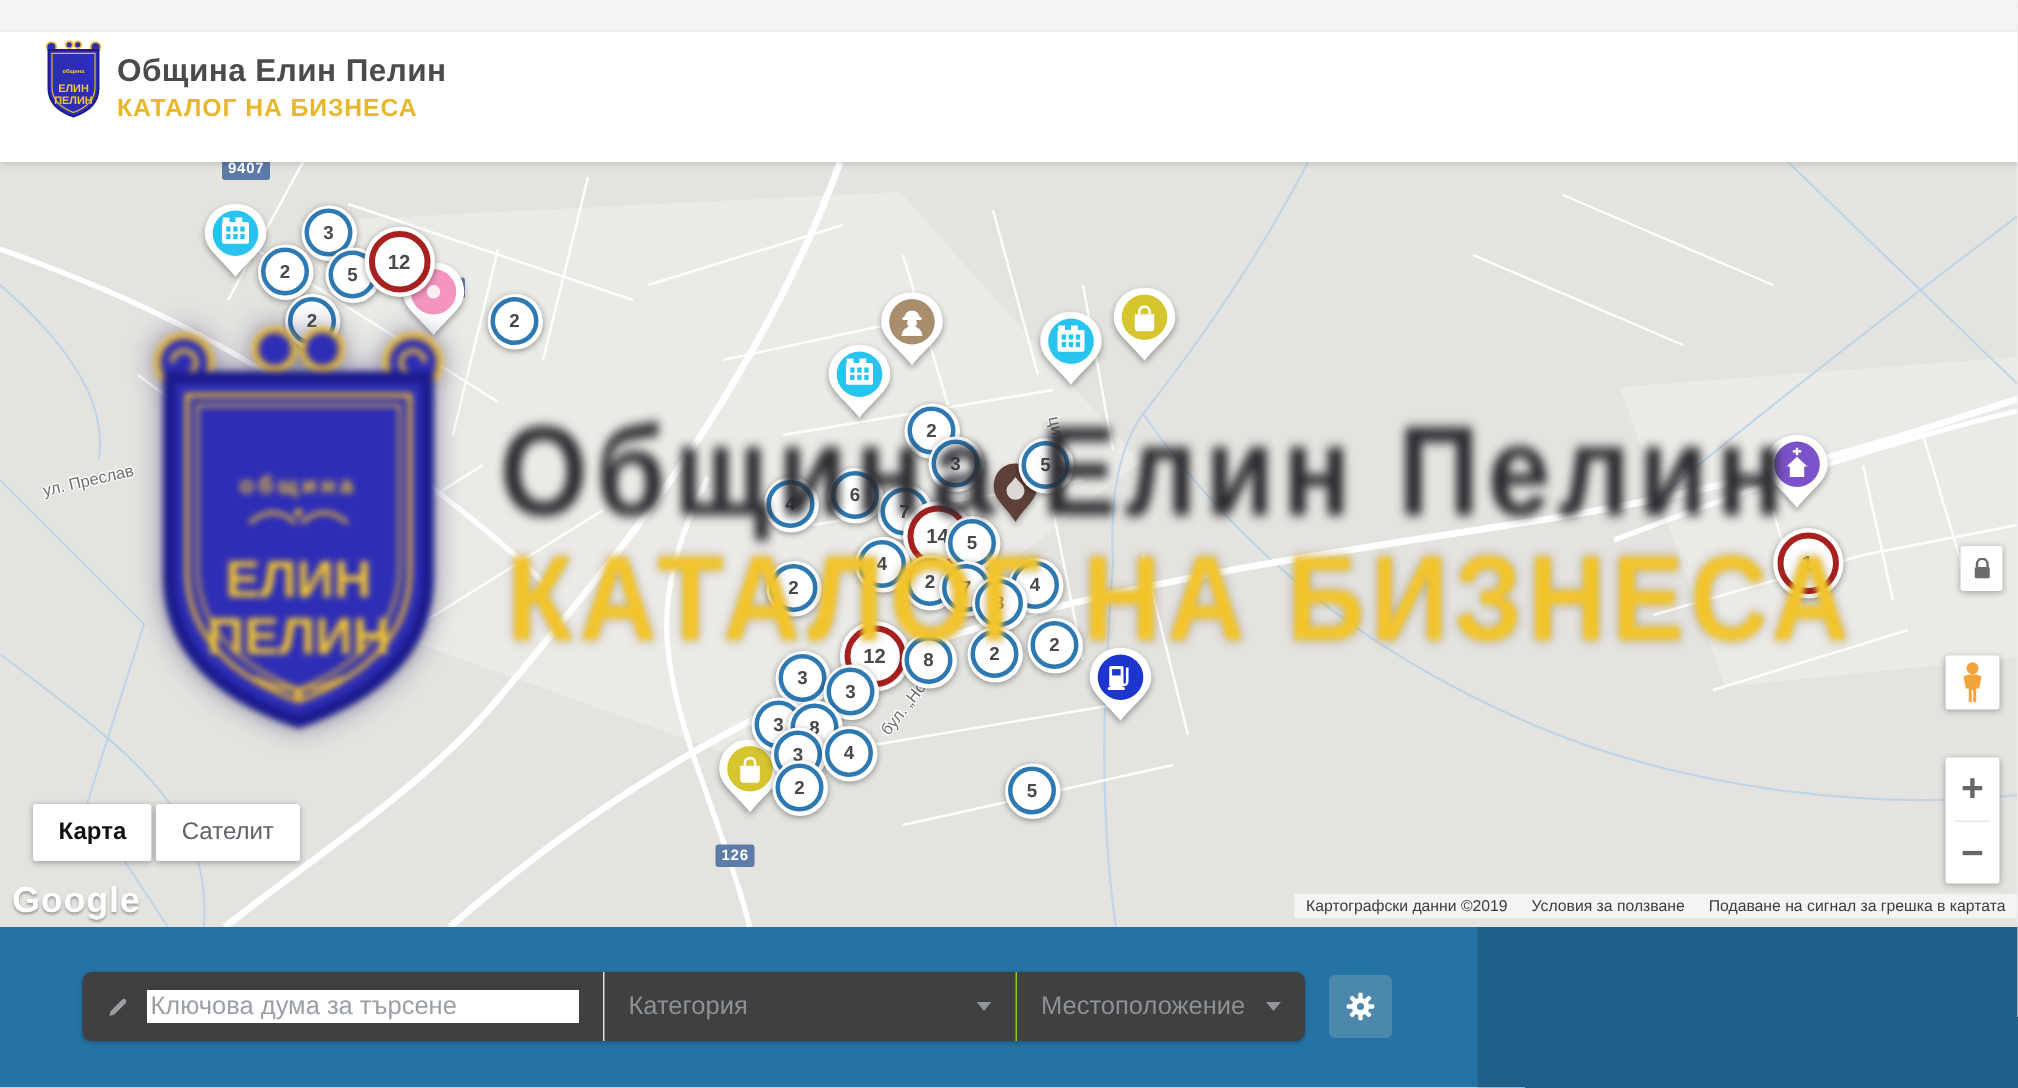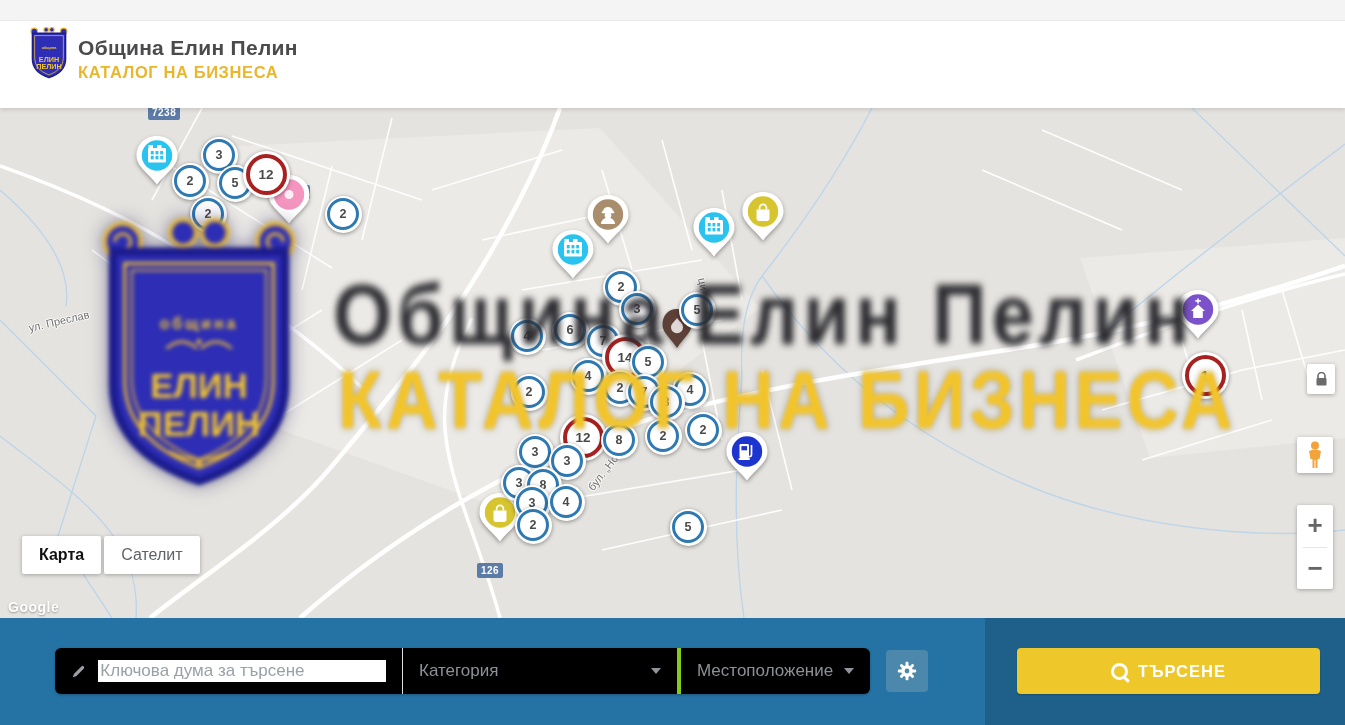--- a/index.html
+++ b/index.html
@@ -33,38 +33,38 @@
   #watermark{position:absolute;left:0;top:0;width:100%;height:100%;z-index:3;pointer-events:none;}
   #wm-shield{position:absolute;left:85px;top:100px;filter:blur(2.2px) drop-shadow(0 0 9px rgba(10,10,80,.5));}
   #wm-line1{position:absolute;left:333px;top:158px;font-size:76px;font-weight:bold;color:#2c2c31;letter-spacing:5px;white-space:nowrap;filter:blur(3.2px);transform:scaleY(1.12);transform-origin:left top;}
   #wm-line2{position:absolute;left:338px;top:246px;font-size:72px;font-weight:bold;color:#f2c42c;letter-spacing:4px;white-space:nowrap;filter:blur(1.8px);text-shadow:0 0 6px rgba(40,30,0,.35);transform:scaleY(1.12);transform-origin:left top;}
 
   
   #maptype{position:absolute;left:22px;top:428px;z-index:6;display:flex;gap:3px;}
   .maptype-btn{background:#fff;height:38px;display:flex;align-items:center;justify-content:center;padding:0 17px;font-size:16px;box-shadow:0 1px 4px rgba(0,0,0,.3);border-radius:2px;cursor:pointer;}
   #btn-karta{font-weight:bold;color:#111;}
   #btn-satelit{color:#5f6368;}
-  #google-logo{position:absolute;left:8px;bottom:3px;z-index:5;color:#fff;font-size:14px;font-weight:bold;letter-spacing:.5px;text-shadow:0 1px 2px rgba(0,0,0,.35);margin-top:40px;}
+  #google-logo{position:absolute;left:8px;bottom:3px;z-index:5;color:#fff;font-size:24px;font-weight:bold;letter-spacing:.5px;text-shadow:0 1px 2px rgba(0,0,0,.35);margin-top:40px;}
   #attribution{position:absolute;right:0;bottom:6px;z-index:5;background:rgba(248,248,248,.8);padding:2px 8px;font-size:10.5px;color:#3c3c3c;display:flex;gap:16px;}
   #attribution a{color:#3c3c3c;text-decoration:none;}
   .ctl{position:absolute;background:#fff;border-radius:2px;box-shadow:0 1px 4px rgba(0,0,0,.3);z-index:6;display:flex;align-items:center;justify-content:center;cursor:pointer;}
   #lock-btn{left:1307px;top:256px;width:28px;height:30px;}
   #pegman-btn{left:1297px;top:329px;width:36px;height:36px;}
   #zoomctl{position:absolute;left:1297px;top:397px;width:36px;height:84px;background:#fff;border-radius:2px;box-shadow:0 1px 4px rgba(0,0,0,.3);z-index:6;display:flex;flex-direction:column;}
   .zoombtn{flex:1;display:flex;align-items:center;justify-content:center;font-size:26px;font-weight:bold;color:#666;cursor:pointer;}
   #zoom-divider{height:1px;background:#e6e6e6;margin:0 6px;}
 
   
   #searchbar{position:absolute;left:0;top:618px;width:1345px;height:107px;background:#2573a4;z-index:10;}
   #searchbar-right{position:absolute;left:985px;top:0;width:360px;height:107px;background:#1e6089;}
-  #filters{position:absolute;left:55px;top:30px;width:815px;height:46px;background:#000000;border-radius:6px;box-shadow:0 1px 3px rgba(0,0,0,.25);display:flex;align-items:stretch;}
+  #filters{position:absolute;left:55px;top:30px;width:815px;height:46px;background:#404040;border-radius:6px;box-shadow:0 1px 3px rgba(0,0,0,.25);display:flex;align-items:stretch;}
   .filter-sect{display:flex;align-items:center;padding:0 16px;color:#8b9196;font-size:17px;}
   #kw-sect{flex:0 0 315px;}
   #cat-sect{flex:0 0 242px;border-left:1px solid #dde0e3;justify-content:space-between;cursor:pointer;}
-  #loc-sect{flex:1;border-left:4px solid #84cc16;justify-content:space-between;cursor:pointer;}
+  #loc-sect{flex:1;border-left:1px solid #84cc16;justify-content:space-between;cursor:pointer;}
   #kw-input{border:none;outline:none;font-size:17px;color:#444;width:100%;margin-left:12px;font-family:inherit;}
   #kw-input::placeholder{color:#9aa0a6;}
   .dd-arrow{width:0;height:0;border-left:5.5px solid transparent;border-right:5.5px solid transparent;border-top:6px solid #8f959b;margin-left:10px;}
   #gear-btn{position:absolute;left:886px;top:32px;width:42px;height:42px;background:#4c87ac;border-radius:4px;display:flex;align-items:center;justify-content:center;cursor:pointer;}
   #search-btn{position:absolute;left:1017px;top:30px;width:303px;height:46px;background:#eec82a;border:none;border-radius:4px;color:#fff;font-size:16.5px;font-weight:bold;letter-spacing:1px;display:flex;align-items:center;justify-content:center;gap:10px;cursor:pointer;font-family:inherit;box-shadow:0 1px 2px rgba(0,0,0,.2);}
   .mag{position:relative;width:11px;height:11px;border:3px solid #fff;border-radius:50%;display:inline-block;}
   .mag::after{content:"";position:absolute;width:3px;height:7px;background:#fff;left:11px;top:10px;transform:rotate(-45deg);border-radius:2px;}
 </style>
 </head>
 <body>
@@ -142,21 +142,21 @@
             <path d="M1142,352 L1272,312"></path>
           <path d="M1182,232 L1202,302"></path>
             <path d="M1242,202 L1262,292"></path>
             <path d="M1282,182 L1312,282"></path>
           <path d="M982,62 L1122,122"></path>
             <path d="M1042,22 L1182,82"></path>
         </g>
       </g>
     </svg>
 
-    <span class="road-badge" style="left:148px;top:-3px;">7238</span>
+    <span class="road-badge" style="left:148px;top:-3px;">9407</span>
     <span class="road-badge" style="left:293px;top:77px;width:9px;height:10px;"></span>
     <span class="road-badge" style="left:477px;top:455px;">126</span>
     <span class="street-label" style="left:28px;top:207px;transform:rotate(-13deg);">ул. Преслав</span>
     <span class="street-label" style="left:590px;top:375px;transform:rotate(-52deg);transform-origin:left center;">бул. „Новосел</span>
     <span class="street-label" style="left:697px;top:170px;transform:rotate(78deg);">ци</span>
 
     <div id="markers">
         <svg class="pin" style="left:134px;top:22px" width="46" height="58" viewBox="-23 -28 46 58">
           <path d="M0,-22 C-12.5,-22 -20.5,-13 -20.5,-2.5 C-20.5,8 -11,13 0,26.5 C11,13 20.5,8 20.5,-2.5 C20.5,-13 12.5,-22 0,-22 Z" fill="#fff"></path>
           <circle cx="0" cy="-2.5" r="15.2" fill="#29c3ef"></circle>
@@ -449,20 +449,25 @@
       </svg>
       <div id="wm-line1">Община Елин Пелин</div>
       <div id="wm-line2">КАТАЛОГ НА БИЗНЕСА</div>
     </div>
 
     <div id="maptype">
       <div class="maptype-btn" id="btn-karta">Карта</div>
       <div class="maptype-btn" id="btn-satelit">Сателит</div>
     </div>
     <div id="google-logo">Google</div>
+    <div id="attribution">
+      <span>Картографски данни ©2019</span>
+      <a href="#">Условия за ползване</a>
+      <a href="#">Подаване на сигнал за грешка в картата</a>
+    </div>
     <div class="ctl" id="lock-btn">
       <svg width="13" height="15" viewBox="0 0 13 15">
         <path d="M3,6 v-2 a3.5,3.5 0 0 1 7,0 v2" fill="none" stroke="#6b6b6b" stroke-width="1.6"></path>
         <rect x="1.5" y="6" width="10" height="7.5" rx="1" fill="#6b6b6b"></rect>
       </svg>
     </div>
     <div class="ctl" id="pegman-btn">
       <svg width="20" height="28" viewBox="0 0 20 28">
         <circle cx="10" cy="4.5" r="4" fill="#f2a33b"></circle>
         <path d="M4,10 Q10,7 16,10 L14.5,18 L12.5,18 L12.5,27 L10.5,27 L10.5,19 L9.5,19 L9.5,27 L7.5,27 L7.5,18 L5.5,18 Z" fill="#f2a33b"></path>
@@ -498,19 +503,15 @@
         <g fill="#fff">
           <rect x="10.4" y="2" width="3.2" height="20" rx="1"></rect>
           <rect x="10.4" y="2" width="3.2" height="20" rx="1" transform="rotate(45 12 12)"></rect>
           <rect x="10.4" y="2" width="3.2" height="20" rx="1" transform="rotate(90 12 12)"></rect>
           <rect x="10.4" y="2" width="3.2" height="20" rx="1" transform="rotate(135 12 12)"></rect>
           <circle cx="12" cy="12" r="6.4"></circle>
         </g>
         <circle cx="12" cy="12" r="2.6" fill="#4c87ac"></circle>
       </svg>
     </div>
-    <button id="search-btn">
-      <span class="mag"></span>
-      <span>ТЪРСЕНЕ</span>
-    </button>
   </div>
 
 </div>
 
 </body></html>

